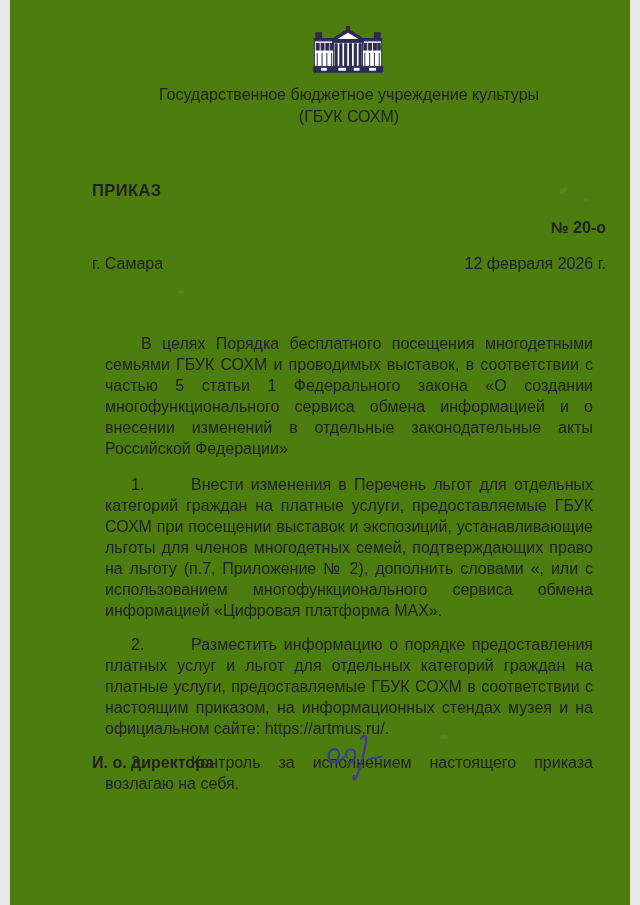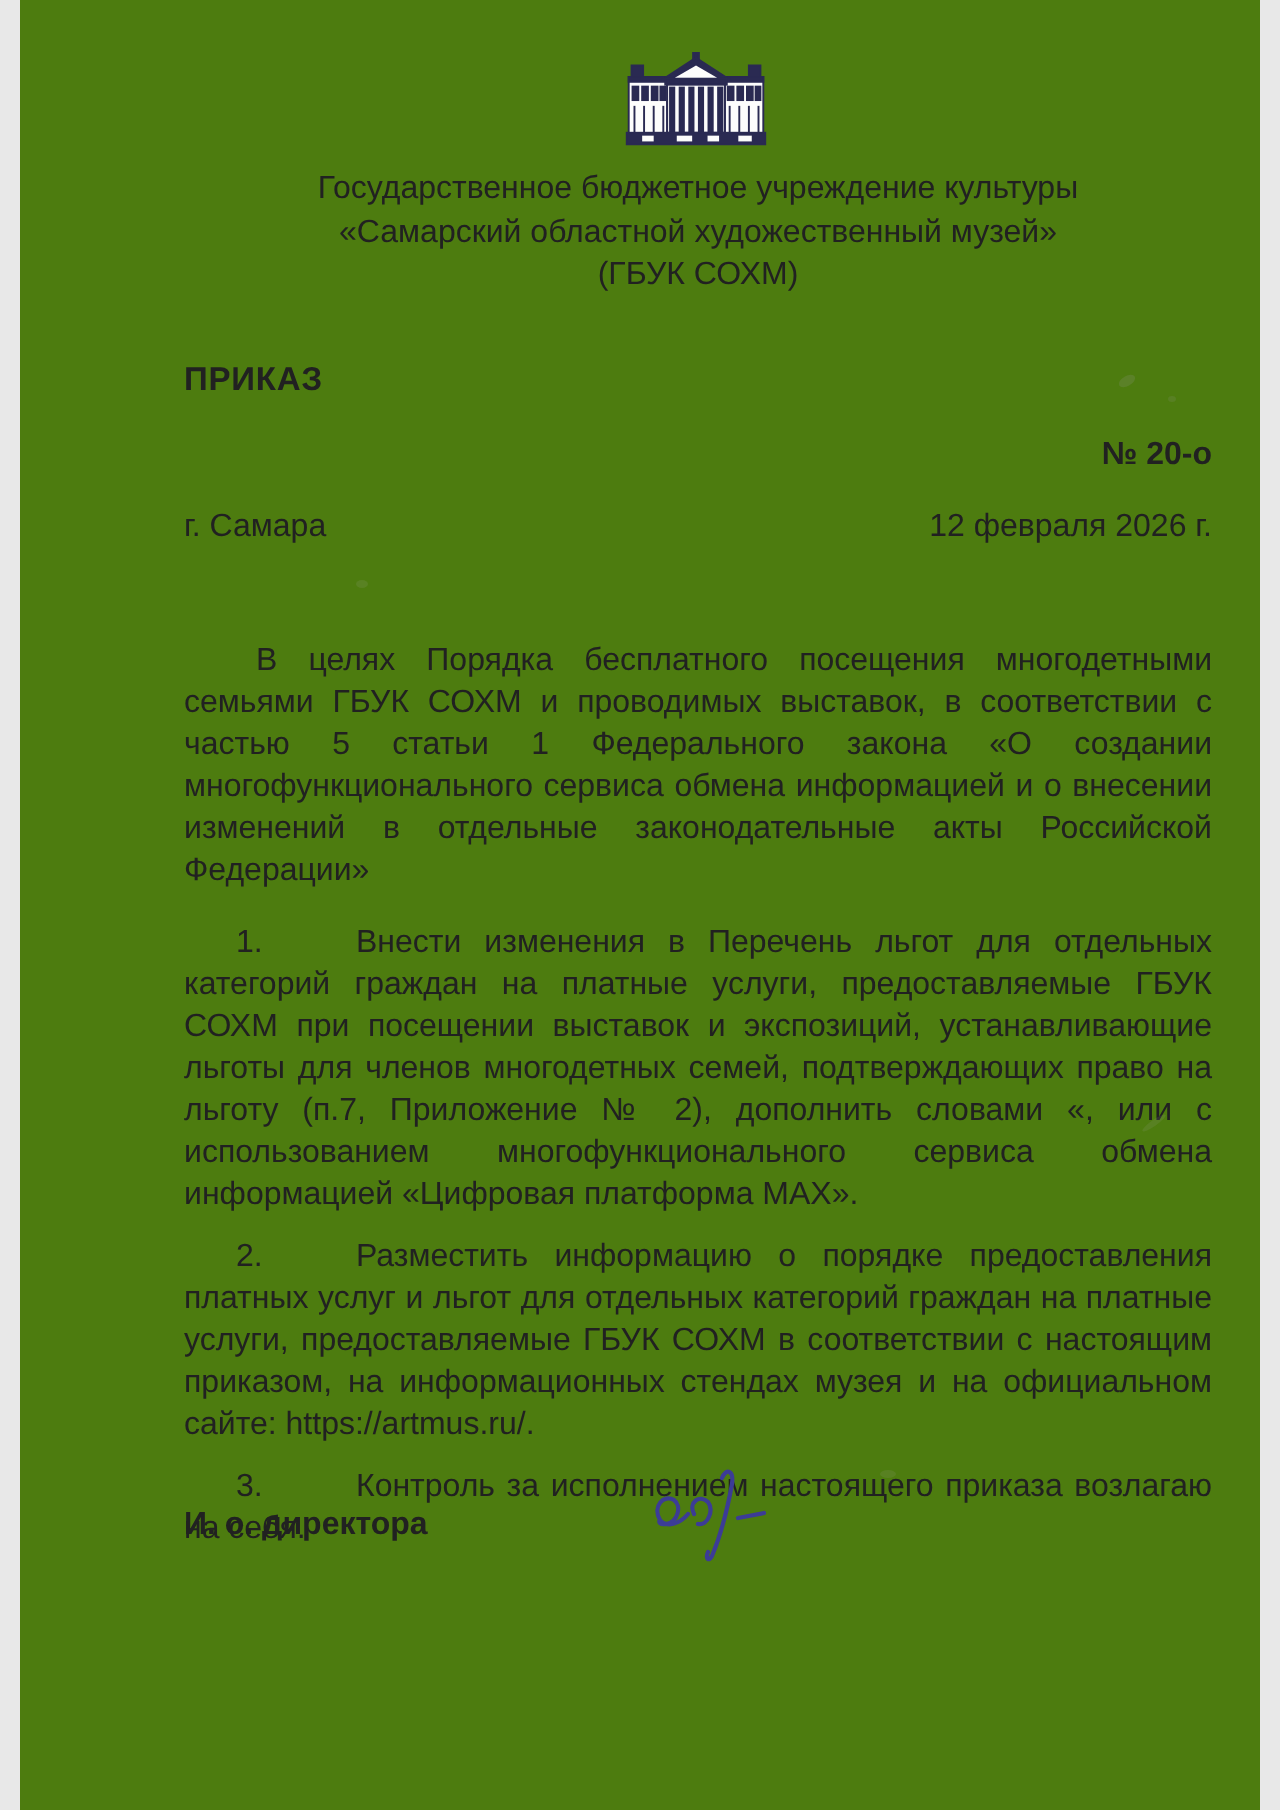--- a/index.html
+++ b/index.html
@@ -17,21 +17,21 @@
     font-size:16px;line-height:21px;
   }
   
   .logo-wrap{position:absolute;left:301px;top:26px;width:74px;height:50px;}
   .org-block{top:84px;text-align:center;line-height:21.5px;}
   .doc-title{top:180px;text-align:left;font-weight:bold;font-size:16.5px;letter-spacing:.4px;}
   .doc-number{top:217px;text-align:right;font-weight:bold;}
   .city-row{top:253px;display:flex;justify-content:space-between;text-align:right;}
   
   .body-block{top:320px;text-align:justify;}
-  .body-block p{margin:0;}
+  .body-block p{margin:13px;}
   .preamble{text-indent:36px;margin-bottom:15px !important;}
   .decree-word{text-indent:36px;margin-bottom:23px !important;letter-spacing:.3px;}
   .item{margin-bottom:10px !important;}
   .item:last-child{margin-bottom:0 !important;}
   .item .num{display:inline-block;width:60px;text-indent:0;}
   .item-1{text-indent:26px;}
   
   .sig-row{top:752px;display:flex;justify-content:space-between;font-weight:bold;}
   .sig-svg{position:absolute;left:310px;top:726px;width:66px;height:58px;}
   
@@ -91,21 +91,20 @@
         <rect x="10" y="43.5" width="6" height="3" fill="#fdfdfc" stroke="none"></rect>
         <rect x="28" y="43.5" width="8" height="3" fill="#fdfdfc" stroke="none"></rect>
         <rect x="44" y="43.5" width="6" height="3" fill="#fdfdfc" stroke="none"></rect>
         <rect x="60" y="43.5" width="7" height="3" fill="#fdfdfc" stroke="none"></rect>
       </g>
     </svg>
   </div>
 
   <div class="content org-block">
     <div>Государственное бюджетное учреждение культуры</div>
-    <div>«Самарский областной художественный музей»</div>
     <div>(ГБУК СОХМ)</div>
   </div>
 
   <div class="content doc-title">ПРИКАЗ</div>
   <div class="content doc-number">№ 20-о</div>
 
   <div class="content city-row">
     <span>г. Самара</span>
     <span>12 февраля 2026 г.</span>
   </div>

